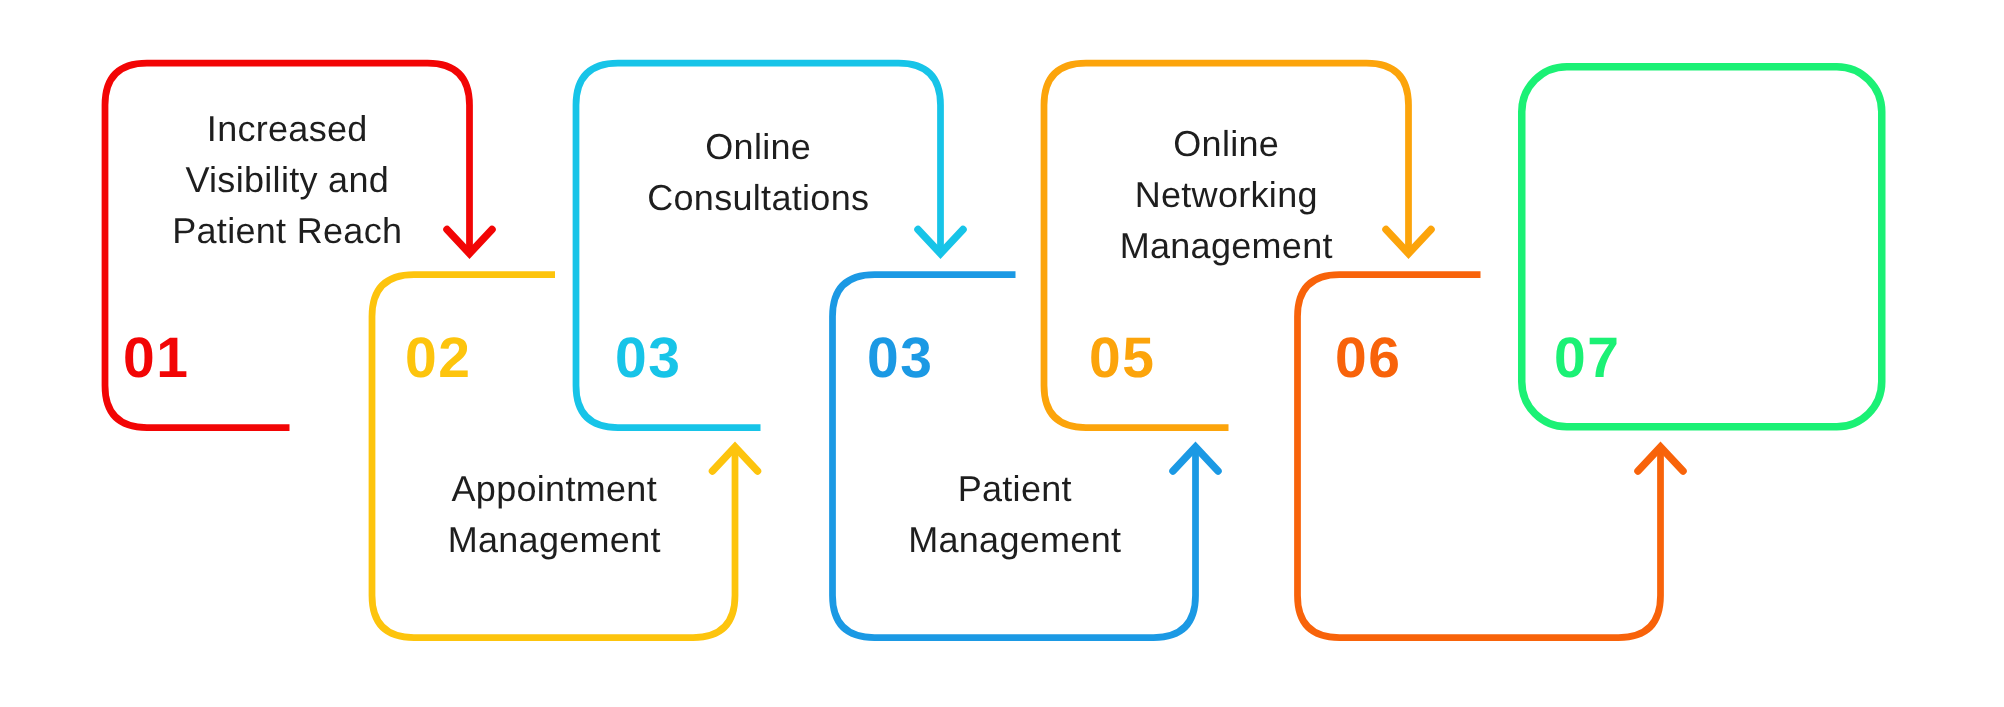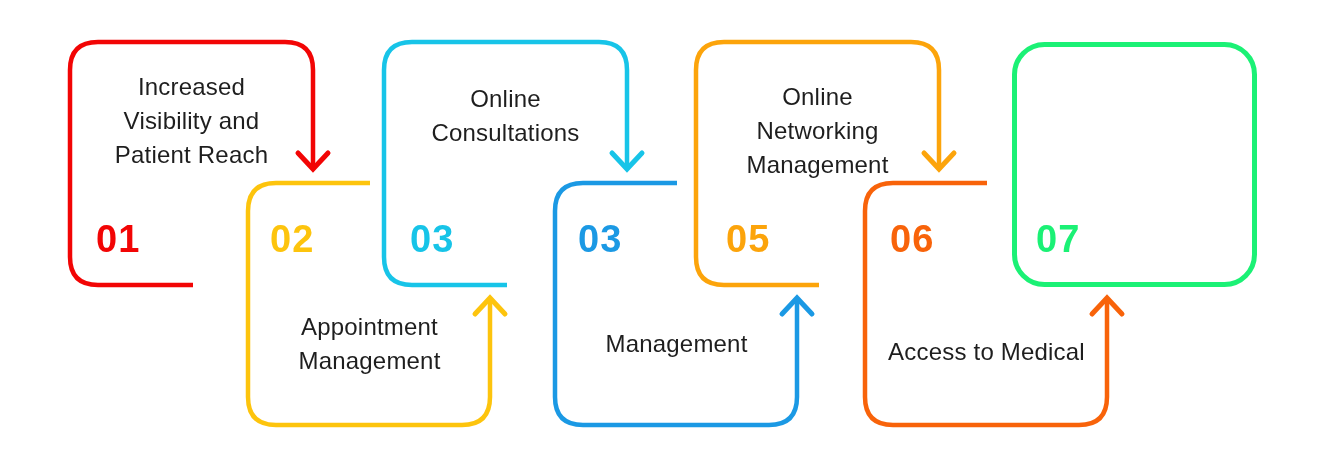--- a/index.html
+++ b/index.html
@@ -72,21 +72,21 @@
     </g>
     <g class="shape" style="--c: #F8630A;">
       <path class="box" d="M987 183 L893 183 Q865 183 865 211 L865 397 Q865 425 893 425 L1079 425 Q1107 425 1107 397 L1107 300"></path>
       <path class="head" d="M1092 314 L1107 298 L1122 314"></path>
     </g>
     <g class="shape" style="--c: #1BF175;">
       <rect class="closed-box" x="1014.5" y="44.5" width="240" height="240" rx="30"></rect>
     </g>
   </svg>
 
-  <div class="num" style="left: 96px; top: 220px; --c: #F20505;">01</div>
+  <div class="num" style="left: 82px; top: 220px; --c: #F20505;">01</div>
   <div class="num" style="left: 270px; top: 220px; --c: #FDC40D;">02</div>
   <div class="num" style="left: 410px; top: 220px; --c: #17C4E8;">03</div>
   <div class="num" style="left: 578px; top: 220px; --c: #1B99E4;">03</div>
   <div class="num" style="left: 726px; top: 220px; --c: #FCA40B;">05</div>
   <div class="num" style="left: 890px; top: 220px; --c: #F8630A;">06</div>
   <div class="num" style="left: 1036px; top: 220px; --c: #1BF175;">07</div>
 
   <div class="lbl" style="left: 70px; top: 70px; width: 243px; height: 102px; --c: #F20505;">
     <div>Increased</div>
     <div>Visibility and</div>
@@ -94,24 +94,24 @@
   </div>
   <div class="lbl" style="left: 248px; top: 310px; width: 243px; height: 68px; --c: #FDC40D;">
     <div>Appointment</div>
     <div>Management</div>
   </div>
   <div class="lbl" style="left: 384px; top: 82px; width: 243px; height: 68px; --c: #17C4E8;">
     <div>Online</div>
     <div>Consultations</div>
   </div>
   <div class="lbl" style="left: 555px; top: 310px; width: 243px; height: 68px; --c: #1B99E4;">
+    <div>Patient</div>
     <div>Management</div>
   </div>
   <div class="lbl" style="left: 696px; top: 80px; width: 243px; height: 102px; --c: #FCA40B;">
     <div>Online</div>
     <div>Networking</div>
     <div>Management</div>
   </div>
   <div class="lbl" style="left: 865px; top: 318px; width: 243px; height: 68px; --c: #F8630A;">
-    <div>Access to Medical</div>
   </div>
 
 </div>
 
 </body></html>

